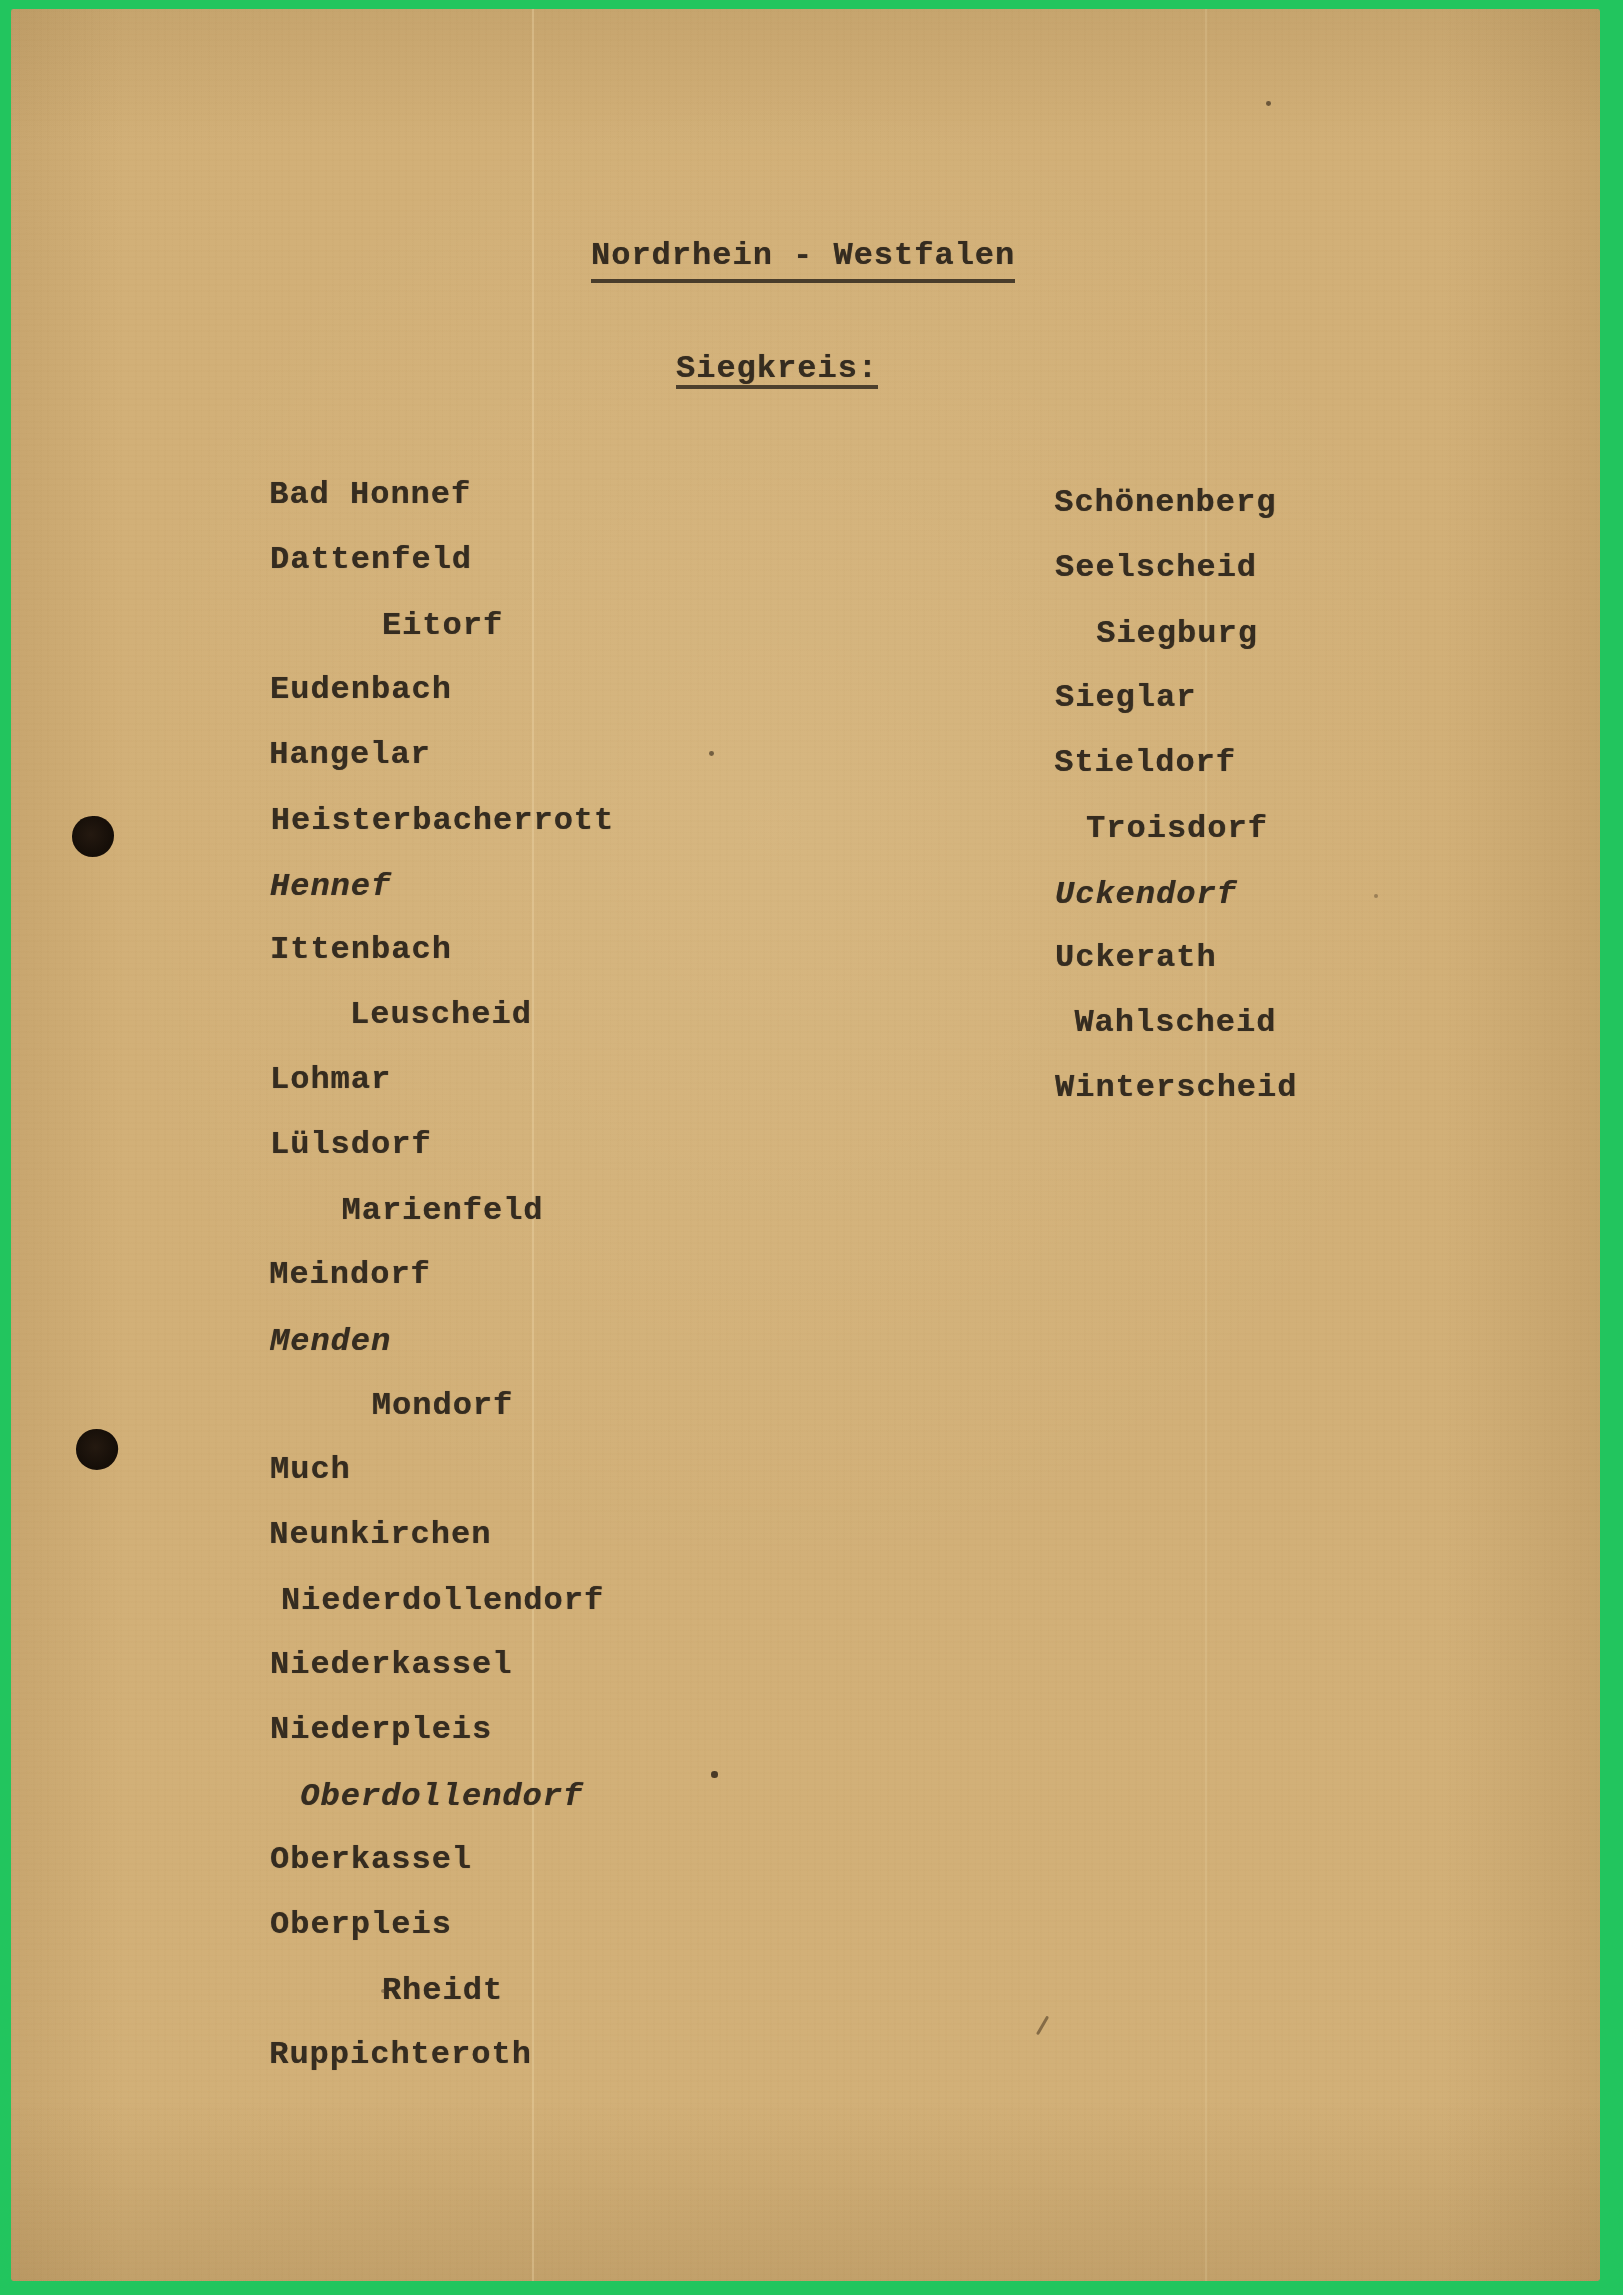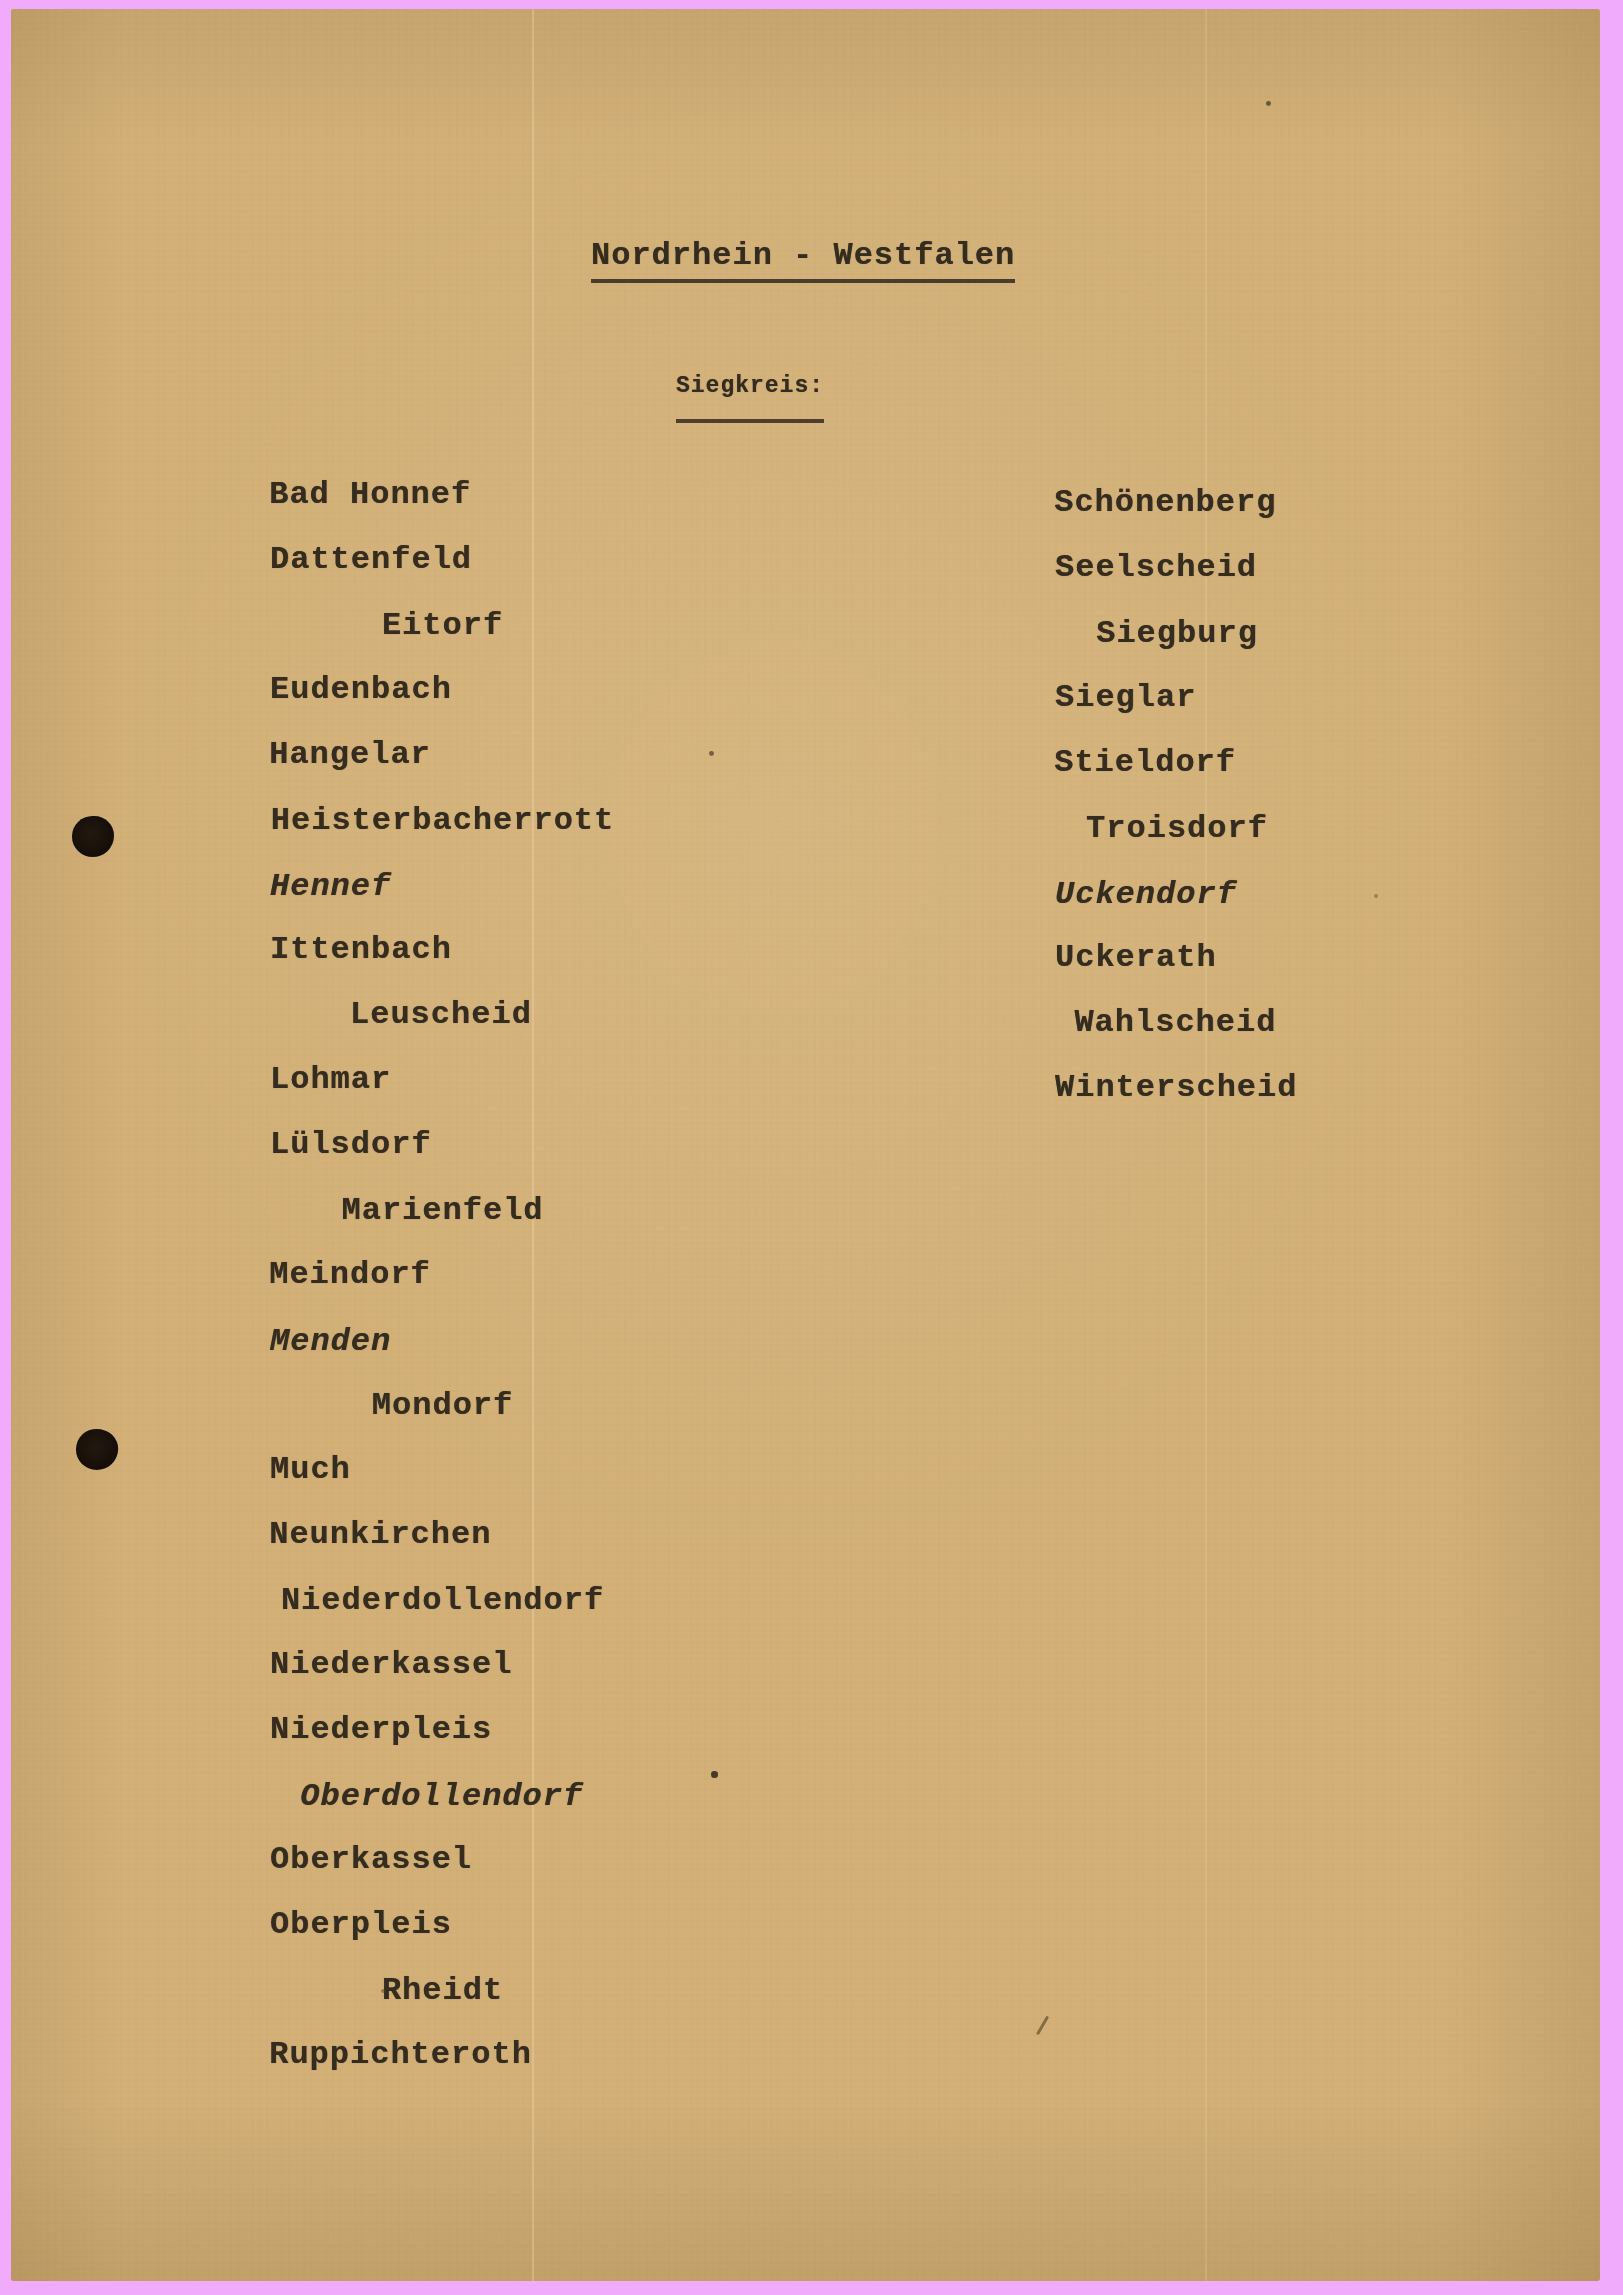--- a/index.html
+++ b/index.html
@@ -5,21 +5,21 @@
 <style>
   html, body {
     margin: 0;
     padding: 0;
     background: #18120b;
   }
   .page {
     position: relative;
     width: 1623px;
     height: 2295px;
-    background: #f0abfc; 
+    background: #22c55e; 
     overflow: hidden;
     font-family: "Liberation Mono", "DejaVu Sans Mono", monospace;
   }
   
   .paper {
     position: absolute;
     left: 11.4px;
     top: 9px;
     right: 23px;
     bottom: 14px;
@@ -68,24 +68,24 @@
     left: 591px;
     top: 240px;
     font-size: 32px;
     line-height: 32px;
     padding-bottom: 7.3px;
     border-bottom: 4px solid rgba(53,44,32,0.88);
   }
   .doc-subtitle {
     position: absolute;
     left: 676px;
-    top: 370px;
-    font-size: 23px;
+    top: 353px;
+    font-size: 32px;
     line-height: 32px;
-    padding-bottom: 17px;
+    padding-bottom: 0;
     border-bottom: 4px solid rgba(53,44,32,0.85);
   }
   .col {
     position: absolute;
     font-size: 32px;
   }
   .col-left  { left: 270px;  top: 477px; }
   .col-right { left: 1055px; top: 485px; }
   .place-row {
     height: 65px;

